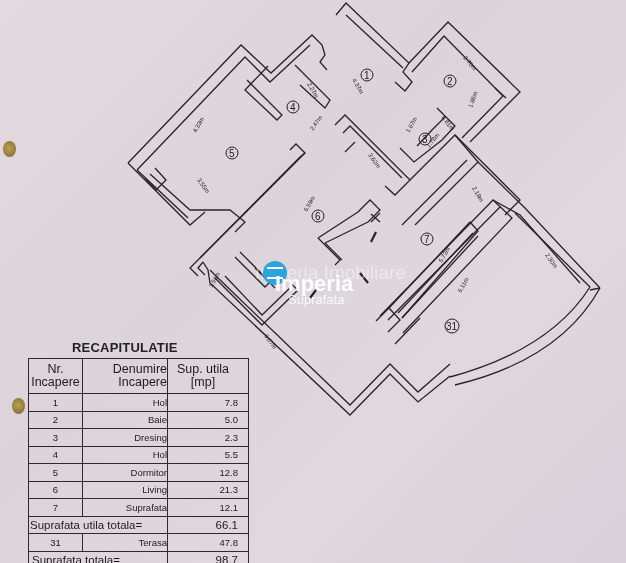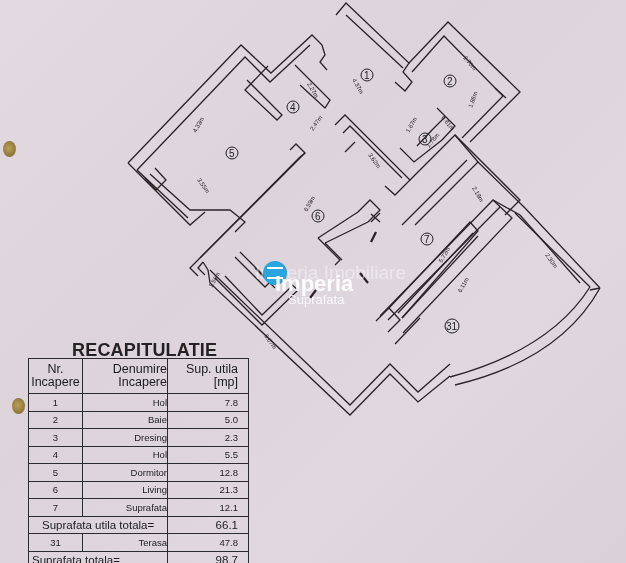--- a/index.html
+++ b/index.html
@@ -5,21 +5,21 @@
   html, body { margin: 0; padding: 0; }
   body {
     width: 626px; height: 563px; overflow: hidden; position: relative;
     background: linear-gradient(135deg, #e3d9e0 0%, #ddd3db 40%, #e0d7df 70%, #d9d0d9 100%);
     font-family: "Liberation Sans", sans-serif;
   }
   .sheet { position: absolute; left: 0; top: 0; width: 626px; height: 563px; }
   .hole { position: absolute; width: 13px; height: 16px; border-radius: 50%;
     background: radial-gradient(circle at 45% 45%, #b9a05a 0%, #8d7636 70%, #5e4d25 100%); }
   svg.plan { position: absolute; left: 0; top: 0; }
-  .tbl-title { position: absolute; left: 72px; top: 340px; font-size: 18px; font-weight: bold; color: #222; letter-spacing: 0.2px; }
+  .tbl-title { position: absolute; left: 72px; top: 340px; font-size: 13px; font-weight: bold; color: #222; letter-spacing: 0.2px; }
   table.recap { position: absolute; left: 28px; top: 358px; border-collapse: collapse; font-size: 9.5px; color: #1d1d1d; }
   table.recap td, table.recap th { border: 1.3px solid #2b2b2b; padding: 0; height: 16.5px; }
   table.recap th { font-weight: normal; font-size: 12.5px; line-height: 13px; height: 34px; vertical-align: middle; }
   .c1 { width: 53px; text-align: center; }
   .c2 { width: 78px; text-align: right; padding-left: 6px !important; }
   .c3 { width: 70px; text-align: right; padding-right: 10px !important; }
   .sumrow td { font-size: 11.5px; }
   .wm { position: absolute; left: 263px; top: 261px; }
   .wm-logo { position: absolute; left: 0; top: 0; width: 24px; height: 24px; border-radius: 50%; background: #2aa5dd; }
   .wm-logo span { position: absolute; left: 4px; top: 6px; width: 16px; height: 8px; border-top: 2px solid #fff; border-bottom: 2px solid #fff; }
@@ -158,21 +158,21 @@
     <div class="wm-sub">Suprafata</div>
   </div>
 
   <div class="tbl-title">RECAPITULATIE</div>
 
   <table class="recap">
     <tbody>
         <tr>
       <th class="c1">Nr. Incapere</th>
       <th class="c2">Denumire Incapere</th>
-      <th class="c3" style="text-align:right;padding-right:0">Sup. utila [mp]</th>
+      <th class="c3" style="text-align:center;padding-right:0">Sup. utila [mp]</th>
     </tr>
     <tr>
       <td class="c1">1</td>
       <td class="c2">Hol</td>
       <td class="c3">7.8</td>
     </tr>
     <tr>
       <td class="c1">2</td>
       <td class="c2">Baie</td>
       <td class="c3">5.0</td>
@@ -196,21 +196,21 @@
       <td class="c1">6</td>
       <td class="c2">Living</td>
       <td class="c3">21.3</td>
     </tr>
     <tr>
       <td class="c1">7</td>
       <td class="c2">Suprafata</td>
       <td class="c3">12.1</td>
     </tr>
     <tr class="sumrow">
-      <td colspan="2" style="padding-left:13px">Suprafata utila totala=</td>
+      <td colspan="2" style="padding-left:1px">Suprafata utila totala=</td>
       <td class="c3">66.1</td>
     </tr>
     <tr>
       <td class="c1">31</td>
       <td class="c2">Terasa</td>
       <td class="c3">47.8</td>
     </tr>
     <tr class="sumrow">
       <td colspan="2" style="padding-left:3px">Suprafata totala=</td>
       <td class="c3">98.7</td>

